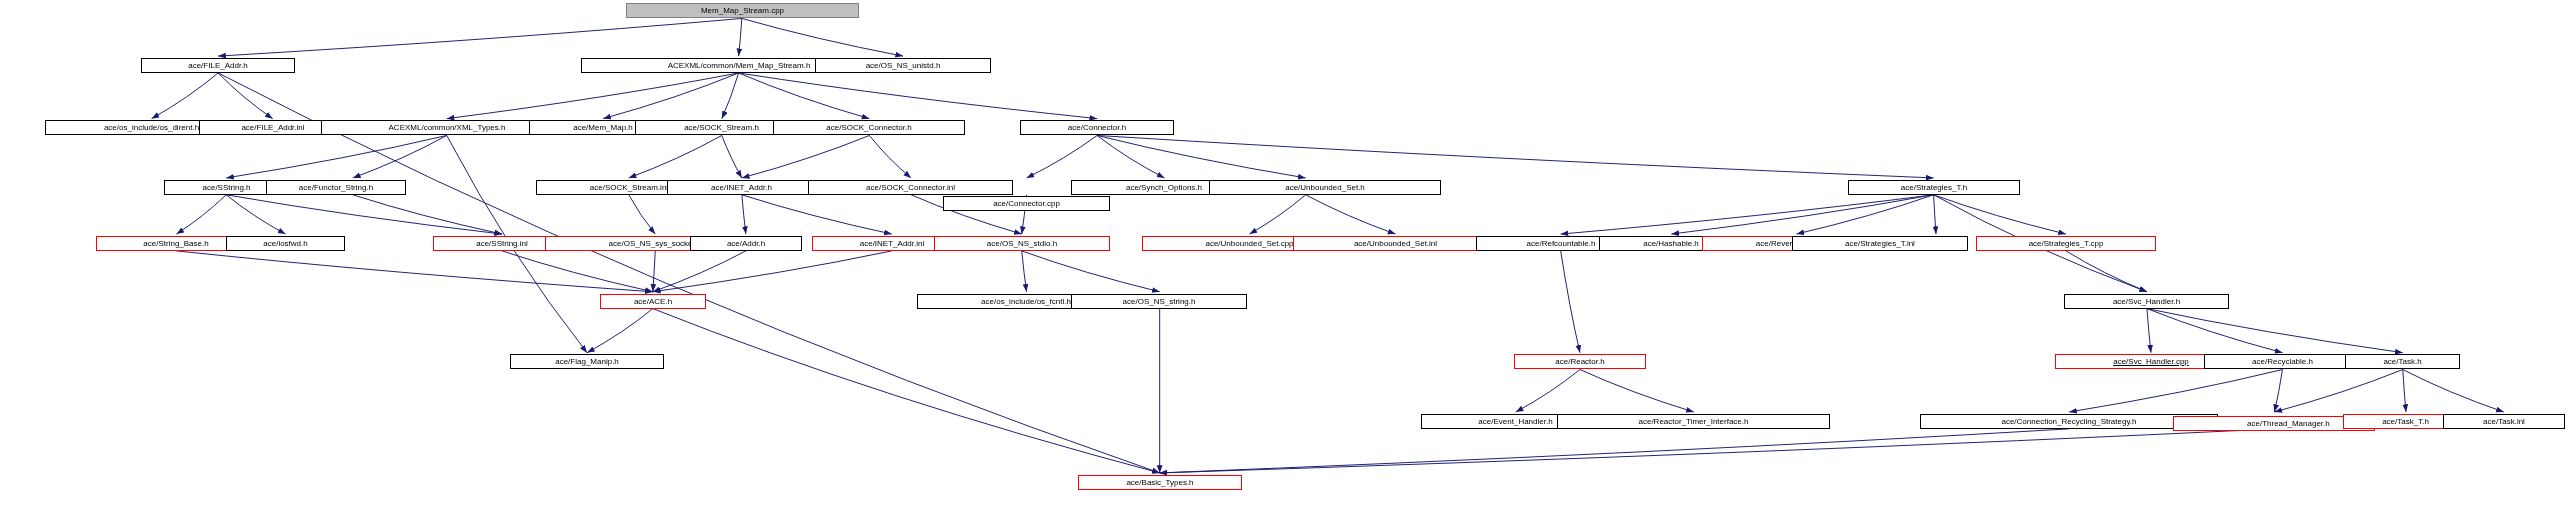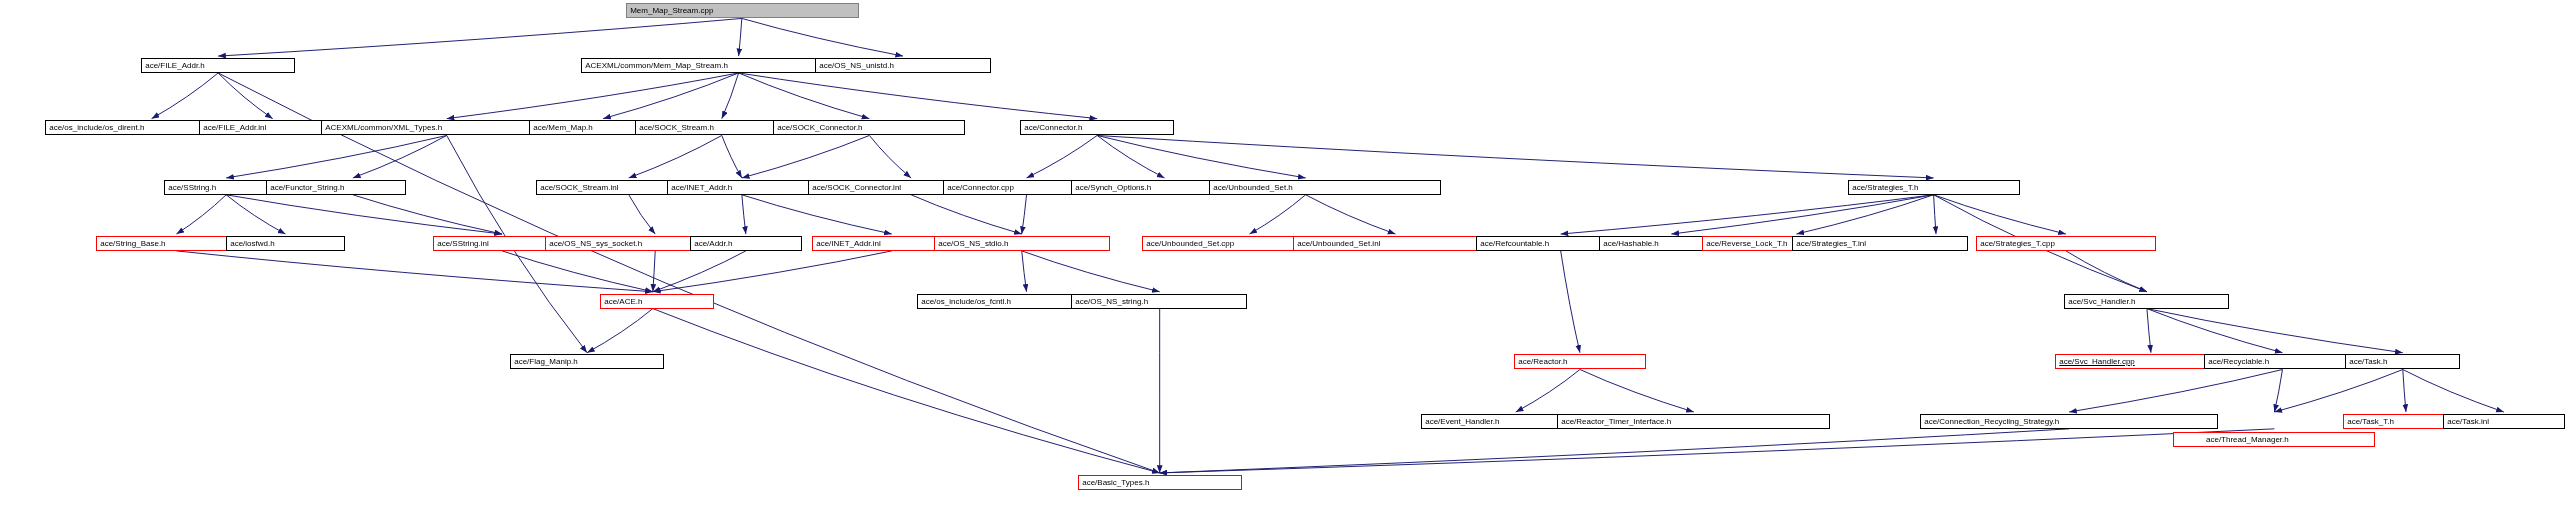--- a/index.html
+++ b/index.html
@@ -1,20 +1,20 @@
 <!DOCTYPE html>
 <html style="font-size:13px"><head>
 <meta charset="utf-8">
 <style>
   html,body{margin:0;padding:0;background:#ffffff;}
   body{font-family:"Liberation Sans",sans-serif;}
   #graph-root{position:relative;width:2576px;height:509px;overflow:hidden;background:#fff;}
   svg.edges{position:absolute;left:0;top:0;width:2576px;height:509px;}
   .node{position:absolute;box-sizing:border-box;background:#ffffff;border:0.8px solid #000000;
-        display:flex;align-items:center;justify-content:flex-start;
+        display:flex;align-items:center;justify-content:center;
         font-family:"Liberation Sans",sans-serif;font-size:8px;color:#000000;
         white-space:nowrap;height:15.2px;line-height:13.6px;padding:0 3.2px;}
   .node.red{border-color:#ff0000;}
   .node.root{background:#c0c0c0;border-color:#808080;}
   .node .lbl{pointer-events:none;}
 </style>
 </head>
 <body>
 
 <div id="graph-root">
@@ -135,21 +135,21 @@
       </div>
       <div class="node" style="left: 536px; top: 180px; width: 186px;">
         <span class="lbl">ace/SOCK_Stream.inl</span>
       </div>
       <div class="node" style="left: 667px; top: 180px; width: 149px;">
         <span class="lbl">ace/INET_Addr.h</span>
       </div>
       <div class="node" style="left: 808px; top: 180px; width: 205px;">
         <span class="lbl">ace/SOCK_Connector.inl</span>
       </div>
-      <div class="node" style="left: 943px; top: 180px; width: 167px;">
+      <div class="node" style="left: 943px; top: 196px; width: 167px;">
         <span class="lbl">ace/Connector.cpp</span>
       </div>
       <div class="node" style="left: 1071px; top: 180px; width: 186px;">
         <span class="lbl">ace/Synch_Options.h</span>
       </div>
       <div class="node" style="left: 1209px; top: 180px; width: 232px;">
         <span class="lbl">ace/Unbounded_Set.h</span>
       </div>
       <div class="node red" style="left: 96px; top: 236px; width: 160px;">
         <span class="lbl">ace/String_Base.h</span>
@@ -186,21 +186,21 @@
       </div>
       <div class="node red" style="left: 1702px; top: 236px; width: 189px;">
         <span class="lbl">ace/Reverse_Lock_T.h</span>
       </div>
       <div class="node" style="left: 1792px; top: 236px; width: 176px;">
         <span class="lbl">ace/Strategies_T.inl</span>
       </div>
       <div class="node red" style="left: 1976px; top: 236px; width: 180px;">
         <span class="lbl">ace/Strategies_T.cpp</span>
       </div>
-      <div class="node red" style="left: 600px; top: 294px; width: 114px;">
+      <div class="node red" style="left: 600px; top: 294px; width: 106px;">
         <span class="lbl">ace/ACE.h</span>
       </div>
       <div class="node" style="left: 917px; top: 294px; width: 218px;">
         <span class="lbl">ace/os_include/os_fcntl.h</span>
       </div>
       <div class="node" style="left: 1071px; top: 294px; width: 176px;">
         <span class="lbl">ace/OS_NS_string.h</span>
       </div>
       <div class="node" style="left: 2064px; top: 294px; width: 165px;">
         <span class="lbl">ace/Svc_Handler.h</span>
@@ -222,21 +222,21 @@
       </div>
       <div class="node" style="left: 1421px; top: 414px; width: 189px;">
         <span class="lbl">ace/Event_Handler.h</span>
       </div>
       <div class="node" style="left: 1557px; top: 414px; width: 273px;">
         <span class="lbl">ace/Reactor_Timer_Interface.h</span>
       </div>
       <div class="node" style="left: 1920px; top: 414px; width: 298px;">
         <span class="lbl">ace/Connection_Recycling_Strategy.h</span>
       </div>
-      <div class="node red" style="left: 2173px; top: 432px; width: 202px; padding-left: 32px;">
+      <div class="node red" style="left: 2173px; top: 416px; width: 202px; padding-left: 32px;">
         <span class="lbl">ace/Thread_Manager.h</span>
       </div>
       <div class="node red" style="left: 2343px; top: 414px; width: 125px;">
         <span class="lbl">ace/Task_T.h</span>
       </div>
       <div class="node" style="left: 2443px; top: 414px; width: 122px;">
         <span class="lbl">ace/Task.inl</span>
       </div>
       <div class="node red" style="left: 1078px; top: 475px; width: 164px;">
         <span class="lbl">ace/Basic_Types.h</span>

